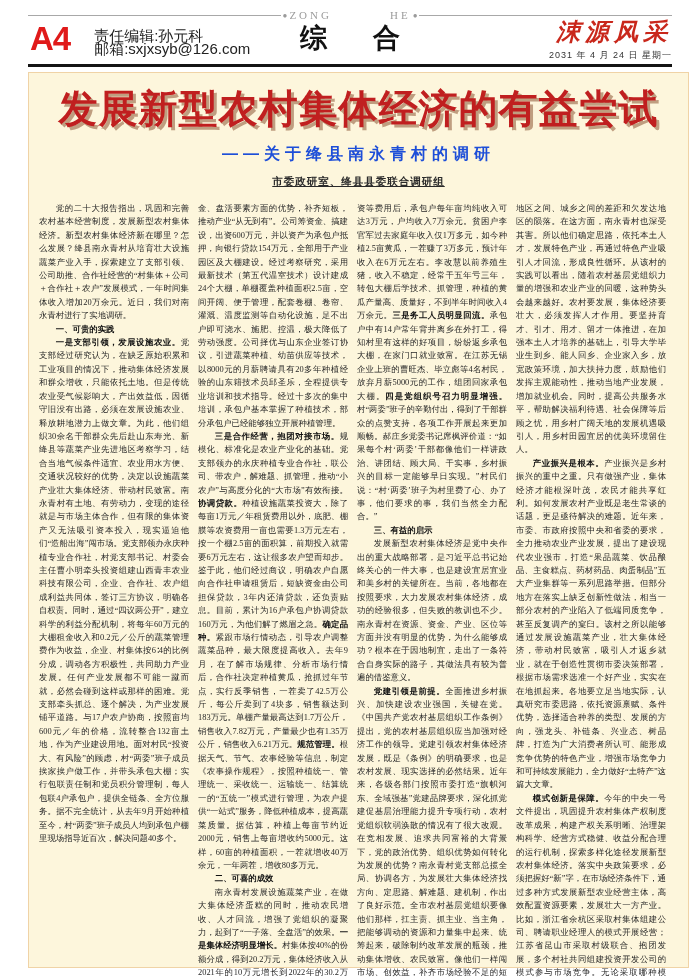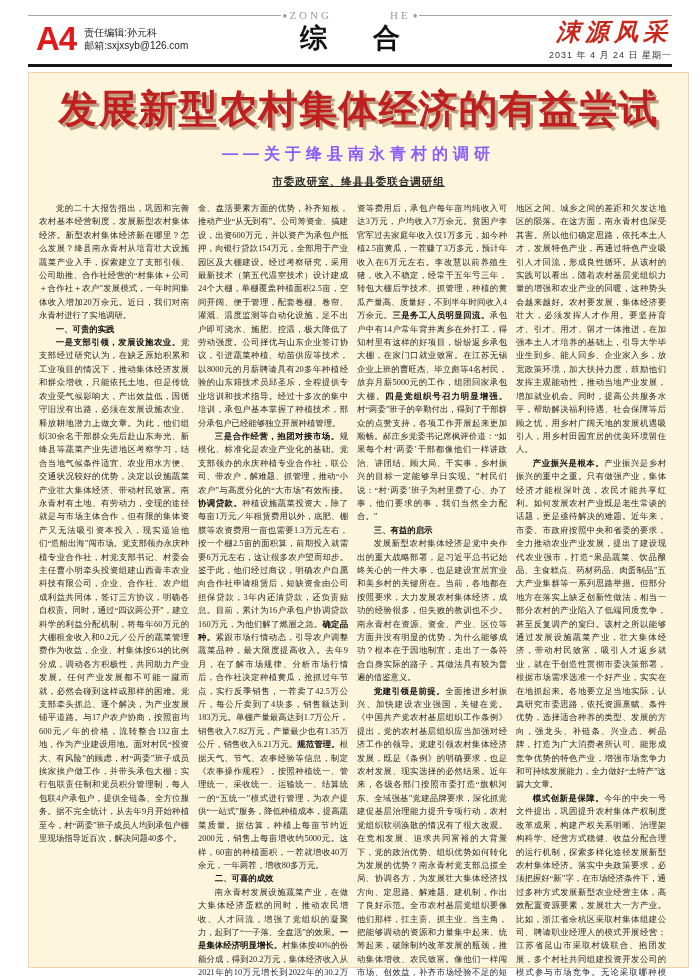--- a/index.html
+++ b/index.html
@@ -18,26 +18,26 @@
   .pinyin-row .rule{flex:1;height:1px;background:#a8a8a8;}
   .pinyin-row .dot{color:#9b9b9b;font-size:8px;margin:0 2px;}
   .pinyin-row .py{
     color:#9b9b9b;font-size:11px;letter-spacing:3px;
     font-family:"Liberation Serif",serif;
   }
   .pinyin-row .py-gap{width:58px;}
 
   
   .header{position:absolute;left:28px;right:28px;top:20px;height:44px;}
-  .header-left{position:absolute;left:8px;top:2px;display:flex;align-items:center;}
+  .header-left{position:absolute;left:2px;top:2px;display:flex;align-items:flex-end;}
   .page-label{
     color:#e01a1a;font-size:33px;font-weight:bold;line-height:33px;
     font-family:"Liberation Sans","DejaVu Sans",sans-serif;letter-spacing:-1px;
   }
-  .editor-box{margin-left:8px;font-size:10px;line-height:13px;color:#222;
+  .editor-box{margin-left:24px;font-size:15px;line-height:13px;color:#222;
     font-family:"Liberation Sans",sans-serif;}
   .section-title{
     position:absolute;left:50%;top:0;transform:translateX(-50%);
     font-size:27px;font-weight:bold;color:#111;white-space:nowrap;
     font-family:"Liberation Sans","DejaVu Sans",sans-serif;
   }
   .section-title .gap{display:inline-block;width:46px;}
   .header-right{position:absolute;right:0;top:-4px;text-align:right;}
   .masthead{
     color:#c9271b;font-size:24px;font-weight:bold;font-style:italic;
@@ -54,21 +54,21 @@
     background:#fdf6dc;border:1px solid #f0d3a6;box-sizing:border-box;
   }
   .headline{
     margin:14px 10px 0 10px;text-align:center;
     color:#c01f1f;font-size:39px;font-weight:900;line-height:44px;
     font-family:"Liberation Sans","DejaVu Sans",sans-serif;
     letter-spacing:1px;white-space:nowrap;
     text-shadow:3px 3px 0 rgba(140,86,52,0.55);
   }
   .subtitle{
-    margin-top:13px;text-align:center;color:#8b5cf6;
+    margin-top:13px;text-align:center;color:#1d4ed8;
     font-size:16px;font-weight:bold;letter-spacing:5px;
     font-family:"Liberation Sans","DejaVu Sans",sans-serif;
   }
   .byline{
     margin-top:10px;text-align:center;color:#2a2a2a;
     font-size:10.5px;font-weight:bold;letter-spacing:1px;
     font-family:"Liberation Sans",sans-serif;
     text-decoration:underline;
   }
 

